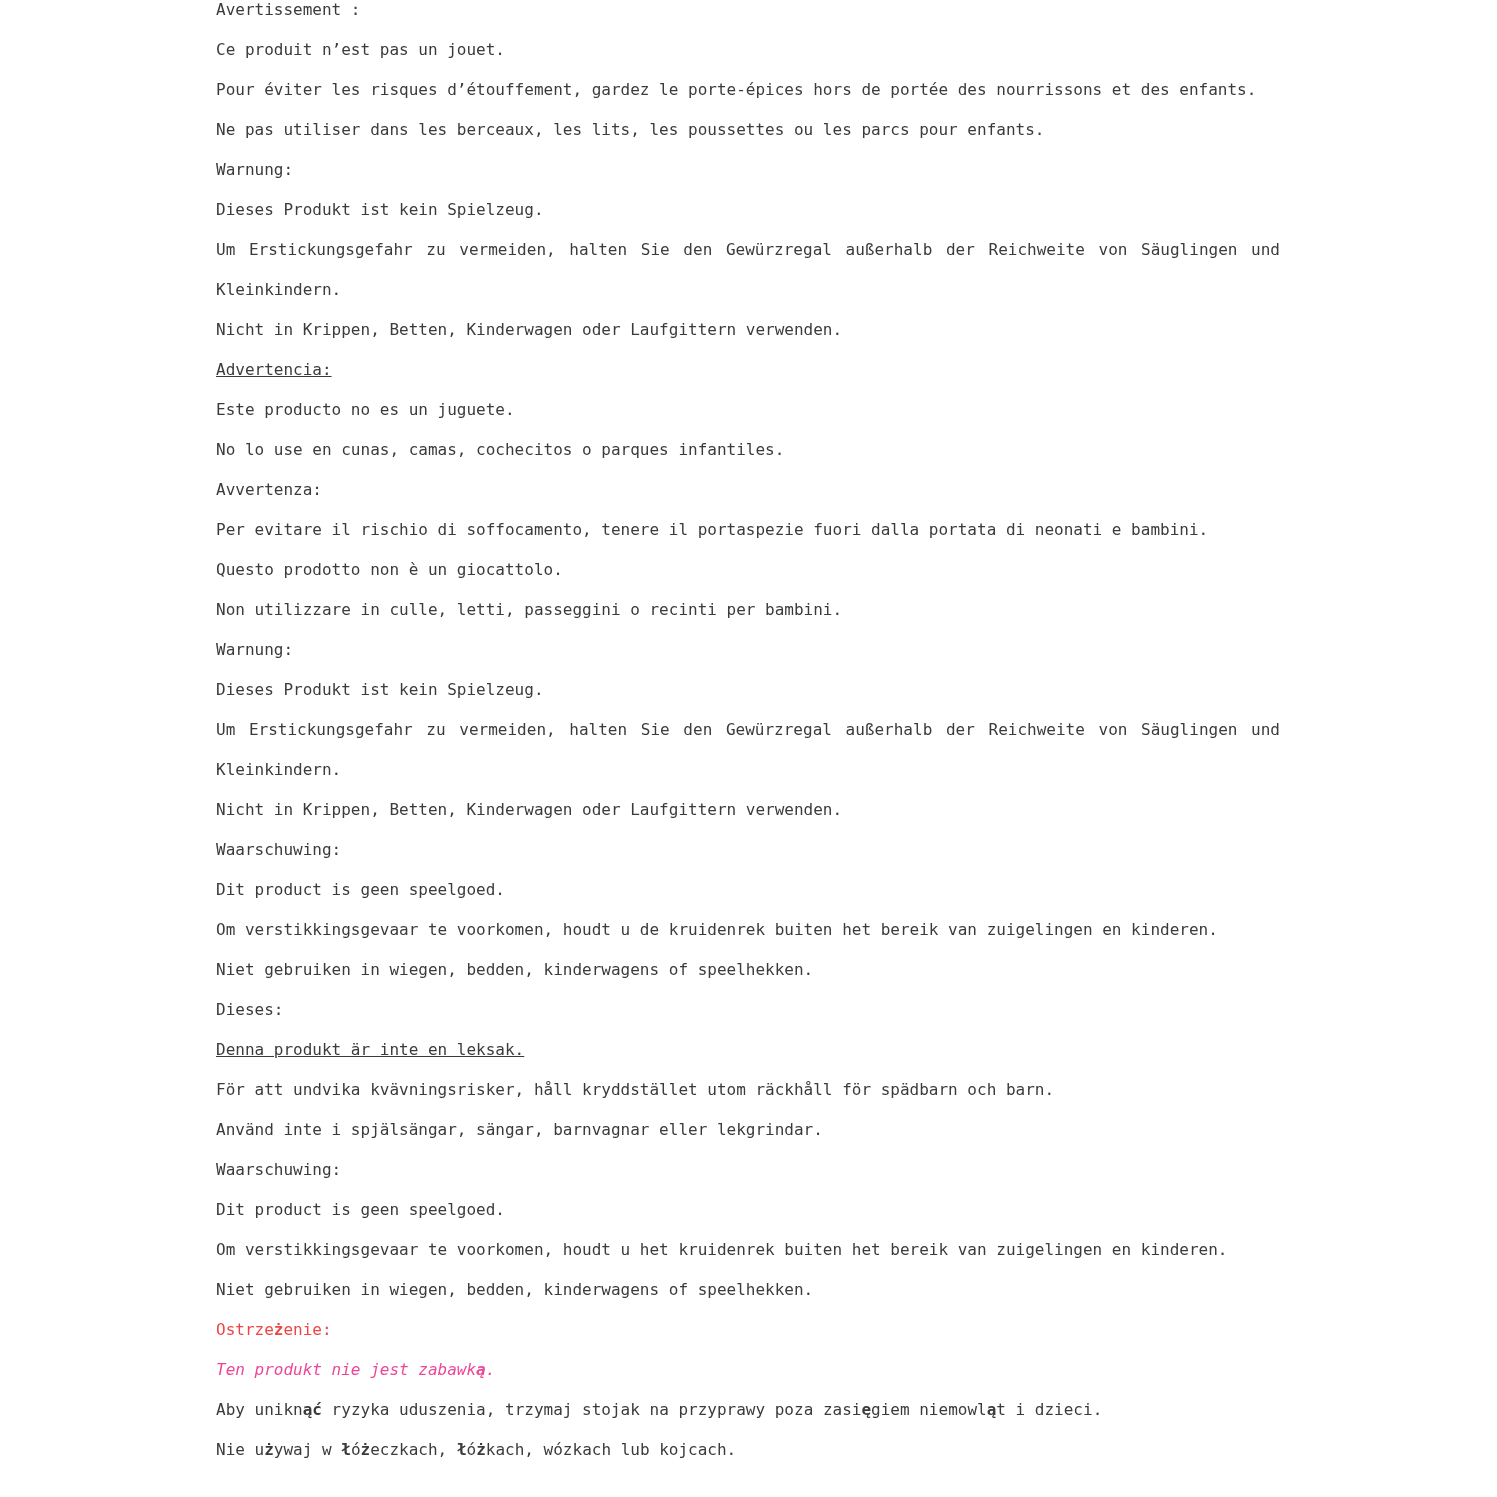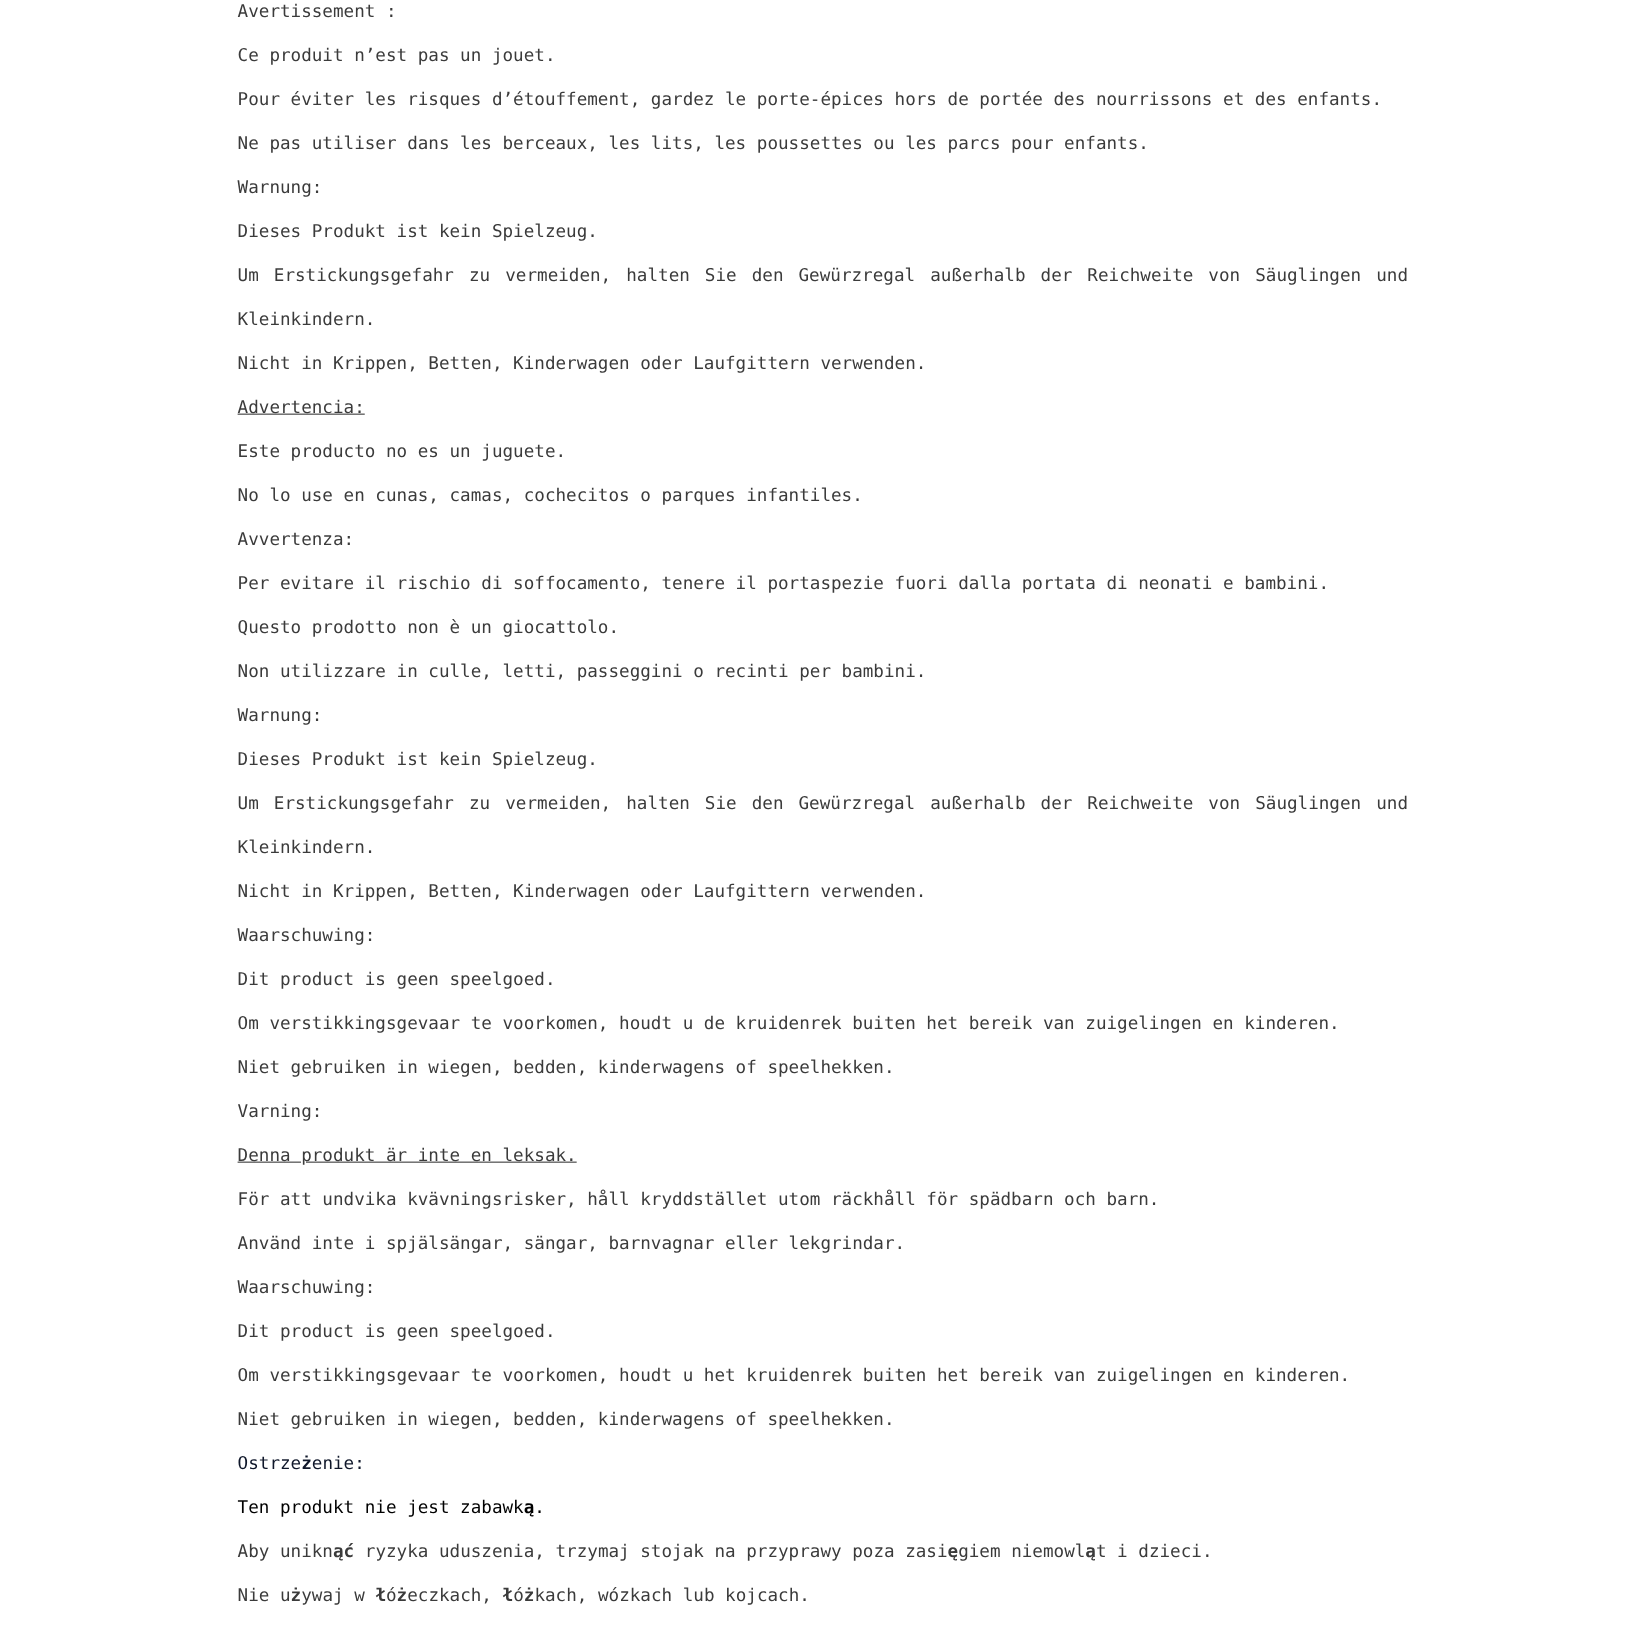--- a/index.html
+++ b/index.html
@@ -59,25 +59,25 @@
     <div class="line" style="color: rgb(59, 59, 59);">Non utilizzare in culle, letti, passeggini o recinti per bambini.</div>
     <div class="line" style="color: rgb(59, 59, 59);">Warnung:</div>
     <div class="line" style="color: rgb(59, 59, 59);">Dieses Produkt ist kein Spielzeug.</div>
     <div class="line justify" style="color: rgb(59, 59, 59);">Um Erstickungsgefahr zu vermeiden, halten Sie den Gewürzregal außerhalb der Reichweite von Säuglingen und</div>
     <div class="line" style="color: rgb(59, 59, 59);">Kleinkindern.</div>
     <div class="line" style="color: rgb(59, 59, 59);">Nicht in Krippen, Betten, Kinderwagen oder Laufgittern verwenden.</div>
     <div class="line" style="color: rgb(59, 59, 59);">Waarschuwing:</div>
     <div class="line" style="color: rgb(59, 59, 59);">Dit product is geen speelgoed.</div>
     <div class="line" style="color: rgb(59, 59, 59);">Om verstikkingsgevaar te voorkomen, houdt u de kruidenrek buiten het bereik van zuigelingen en kinderen.</div>
     <div class="line" style="color: rgb(59, 59, 59);">Niet gebruiken in wiegen, bedden, kinderwagens of speelhekken.</div>
-    <div class="line" style="color: rgb(59, 59, 59);">Varning:</div>
+    <div class="line" style="color: rgb(59, 59, 59);">Dieses:</div>
     <div class="line" style="color: rgb(59, 59, 59); text-decoration: underline;">Denna produkt är inte en leksak.</div>
     <div class="line" style="color: rgb(59, 59, 59);">För att undvika kvävningsrisker, håll kryddstället utom räckhåll för spädbarn och barn.</div>
     <div class="line" style="color: rgb(59, 59, 59);">Använd inte i spjälsängar, sängar, barnvagnar eller lekgrindar.</div>
     <div class="line" style="color: rgb(59, 59, 59);">Waarschuwing:</div>
     <div class="line" style="color: rgb(59, 59, 59);">Dit product is geen speelgoed.</div>
     <div class="line" style="color: rgb(59, 59, 59);">Om verstikkingsgevaar te voorkomen, houdt u het kruidenrek buiten het bereik van zuigelingen en kinderen.</div>
     <div class="line" style="color: rgb(59, 59, 59);">Niet gebruiken in wiegen, bedden, kinderwagens of speelhekken.</div>
-    <div class="line" style="color: #0f172a;">Ostrze<span class="pl-bold">ż</span>enie:</div>
-    <div class="line" style="color: #000000;">Ten produkt nie jest zabawk<span class="pl-bold">ą</span>.</div>
+    <div class="line" style="color: #ef4444;">Ostrze<span class="pl-bold">ż</span>enie:</div>
+    <div class="line" style="color: #ec4899; font-style: italic;">Ten produkt nie jest zabawk<span class="pl-bold">ą</span>.</div>
     <div class="line" style="color: rgb(59, 59, 59);">Aby unikn<span class="pl-bold">ą</span><span class="pl-bold">ć</span> ryzyka uduszenia, trzymaj stojak na przyprawy poza zasi<span class="pl-bold">ę</span>giem niemowl<span class="pl-bold">ą</span>t i dzieci.</div>
     <div class="line" style="color: rgb(59, 59, 59);">Nie u<span class="pl-bold">ż</span>ywaj w <span class="pl-bold">ł</span>ó<span class="pl-bold">ż</span>eczkach, <span class="pl-bold">ł</span>ó<span class="pl-bold">ż</span>kach, wózkach lub kojcach.</div>
   </main>
 
 </body></html>

